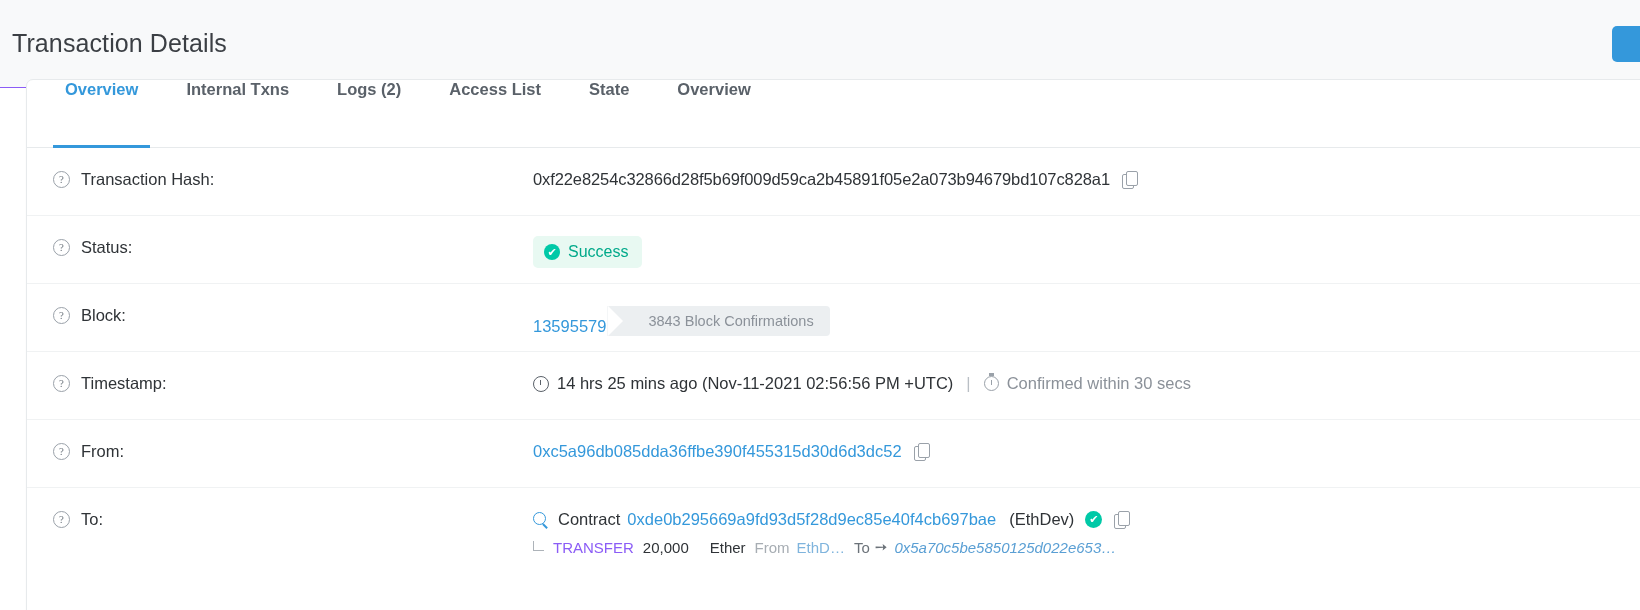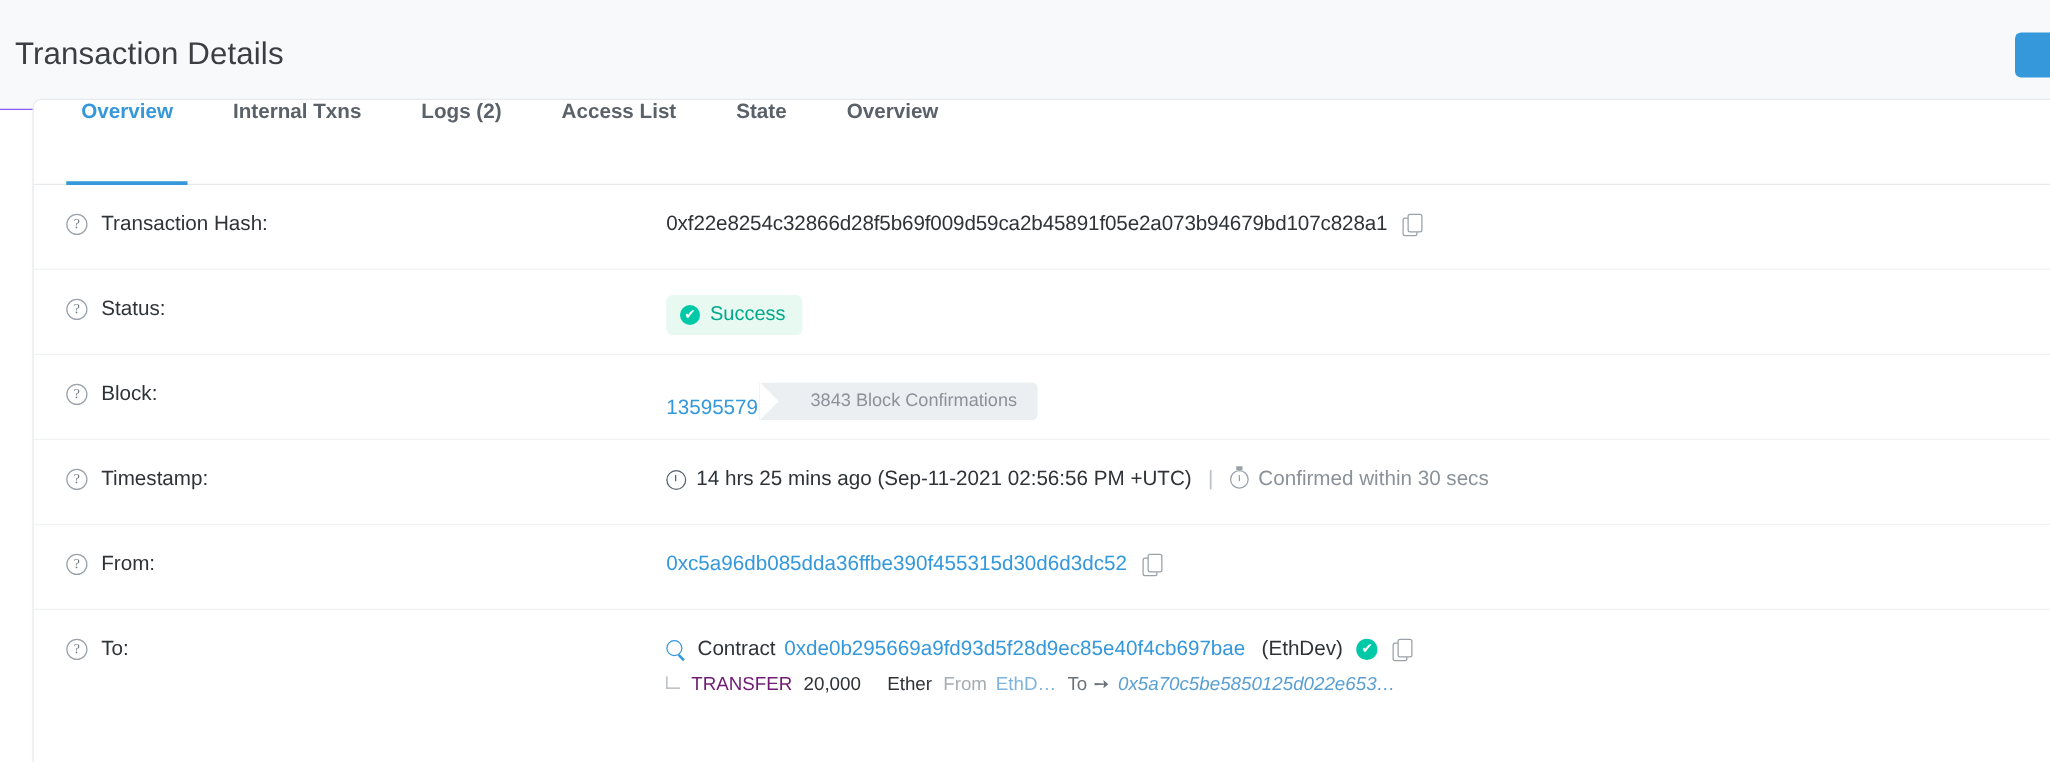--- a/index.html
+++ b/index.html
@@ -328,21 +328,21 @@
   }
   .corner-glyph {
     display: inline-block;
     width: 11px; height: 10px;
     border-left: 1.4px solid #adb3b9;
     border-bottom: 1.4px solid #adb3b9;
     margin-right: 9px;
     margin-bottom: 3px;
     flex: 0 0 auto;
   }
-  .t-label { color: #701a75; margin-right: 9px; }
+  .t-label { color: #8b5cf6; margin-right: 9px; }
   .t-amount { color: #2f3337; margin-right: 21px; }
   .t-ether { color: #2f3337; margin-right: 9px; }
   .t-from { color: #a7adb3; margin-right: 7px; }
   .t-link { color: #7fb4dd; margin-right: 9px; cursor: pointer; }
   .t-to { color: #6b7279; margin-right: 5px; }
   .arrow-glyph { color: #6b7279; margin-right: 7px; font-size: 15px; }
   .t-dest { color: #5a9fd4; cursor: pointer; font-style: italic; }
 </style>
 </head>
 <body>
@@ -416,21 +416,21 @@
       </div>
     </div>
 
     <div class="row">
       <div class="row-label">
         <span class="qmark">?</span>
         <span>Timestamp:</span>
       </div>
       <div class="row-value">
         <span class="clock-glyph"></span>
-        <span>14 hrs 25 mins ago (Sep-11-2021 02:56:56 PM +UTC)</span>
+        <span>14 hrs 25 mins ago (Nov-11-2021 02:56:56 PM +UTC)</span>
         <span class="sep-bar">|</span>
         <span class="timer-glyph"></span>
         <span class="muted">Confirmed within 30 secs</span>
       </div>
     </div>
 
     <div class="row">
       <div class="row-label">
         <span class="qmark">?</span>
         <span>From:</span>

